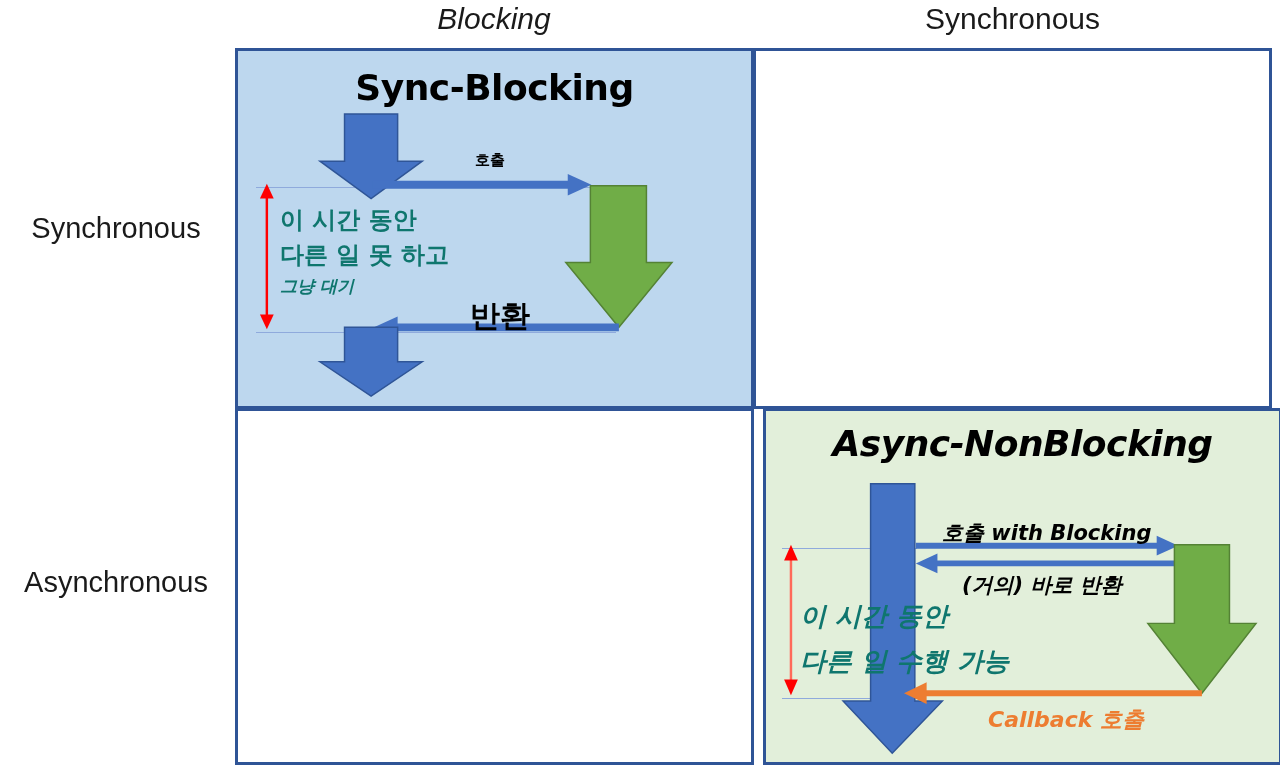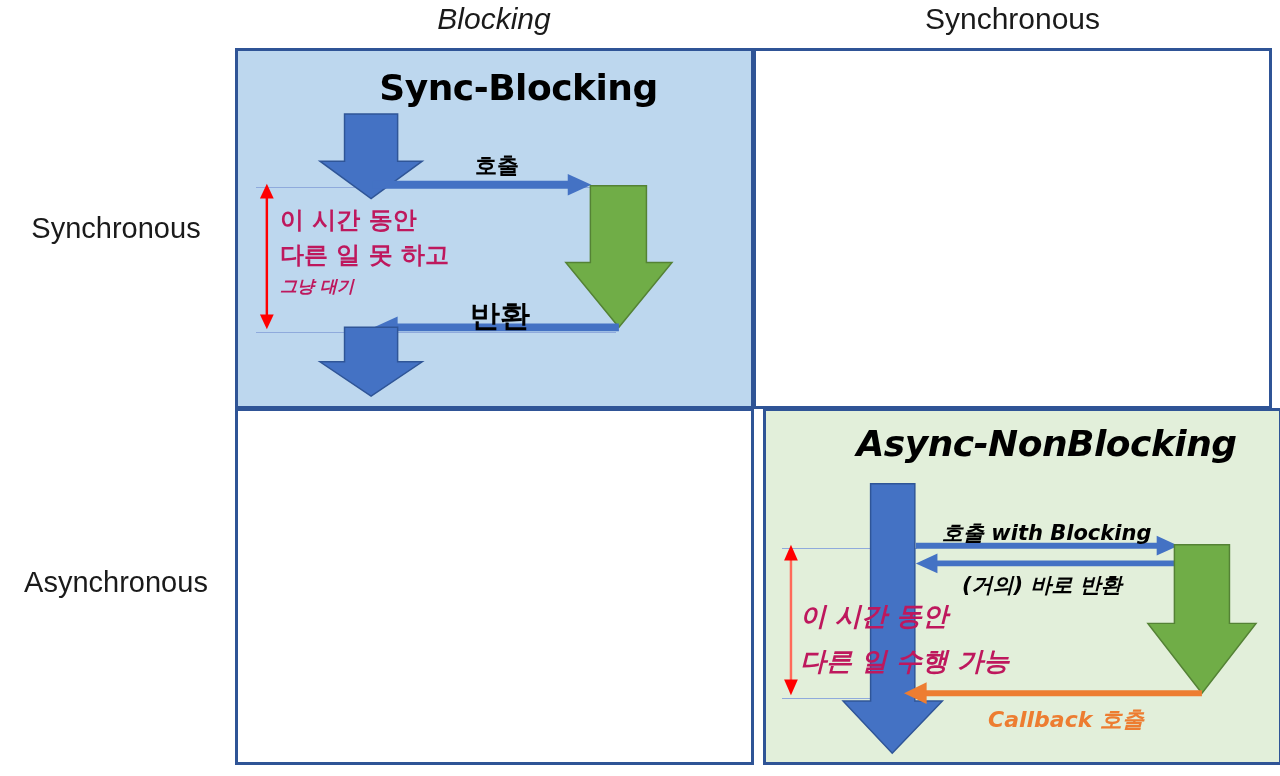--- a/index.html
+++ b/index.html
@@ -64,21 +64,20 @@
   
   .quad-title {
     position: absolute;
     width: 100%;
     text-align: center;
     font-family: "DejaVu Sans", sans-serif;
     font-weight: bold;
     color: #000000;
     white-space: nowrap;
     letter-spacing: -0.5px;
-    margin-left: 24px;
   }
   #title-sync-blocking      { top: 16px; font-size: 36px; }
   #title-async-nonblocking  { top: 12px; font-size: 36px; }
 
   
   .guide {
     position: absolute;
     height: 1px;
     background: #8faadc;
   }
@@ -96,21 +95,21 @@
     position: absolute;
     font-family: "DejaVu Sans", sans-serif;
     font-weight: bold;
     color: #000000;
     white-space: nowrap;
   }
   .red-note {
     position: absolute;
     font-family: "DejaVu Sans", sans-serif;
     font-weight: bold;
-    color: #be185d;
+    color: #0f766e;
     white-space: pre;
     line-height: 1.22;
   }
   .orange-label {
     position: absolute;
     font-family: "DejaVu Sans", sans-serif;
     font-weight: bold;
     color: #ed7d31;
     white-space: nowrap;
   }
@@ -147,21 +146,21 @@
         <line x1="386" y1="281" x2="157" y2="281" stroke="#4472c4" stroke-width="8"></line>
         <polygon points="137,281 161,270 161,292" fill="#4472c4"></polygon>
 
         <polygon points="107,281 161,281 161,316 186,316 134,351 82,316 107,316" fill="#4472c4" stroke="#2f5597" stroke-width="1.5"></polygon>
 
         <line x1="28" y1="143" x2="28" y2="274" stroke="#ff0000" stroke-width="2.5"></line>
         <polygon points="28,135 21,150 35,150" fill="#ff0000"></polygon>
         <polygon points="28,283 21,268 35,268" fill="#ff0000"></polygon>
       </svg>
 
-      <div class="flow-label" style="left:237px; top:100px; font-size:22px;">호출</div>
+      <div class="flow-label" style="left:237px; top:100px; font-size:15px;">호출</div>
 
       <div class="flow-label" style="left:232px; top:245px; font-size:30px;">반환</div>
 
       <div class="red-note" style="left:42px; top:155px; font-size:24px;">이 시간 동안</div>
       <div class="red-note" style="left:42px; top:190px; font-size:24px;">다른 일 못 하고</div>
       <div class="red-note" style="left:42px; top:225px; font-size:17px;font-style:italic;">그냥 대기</div>
     </div>
 
     <div class="quad" id="quad-sync-nonblocking">
       <div class="quad-title" style="top:16px; font-size:36px;"></div>

